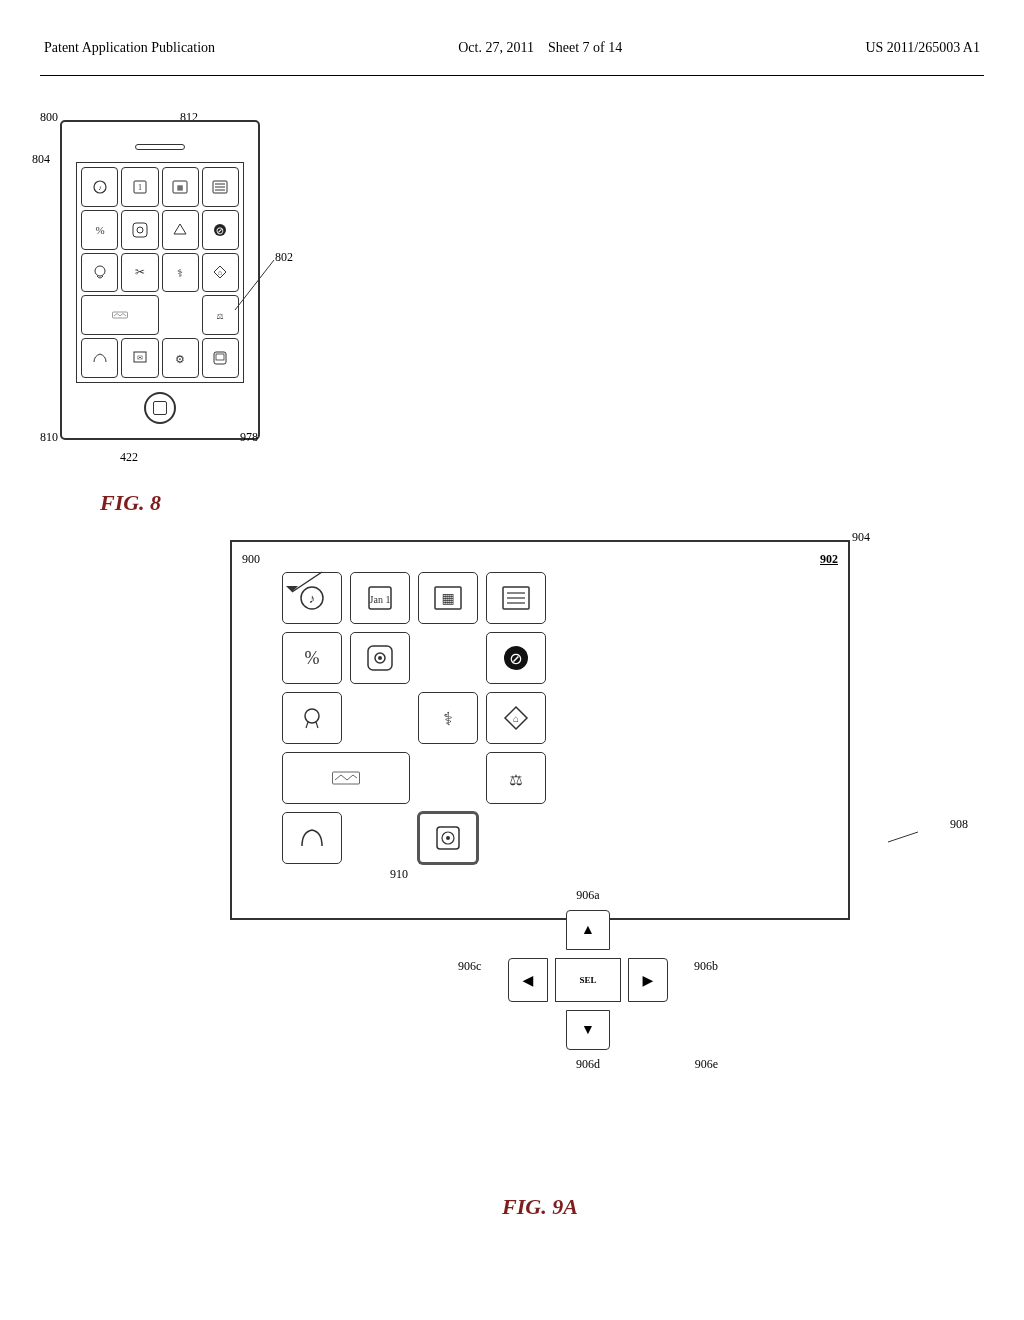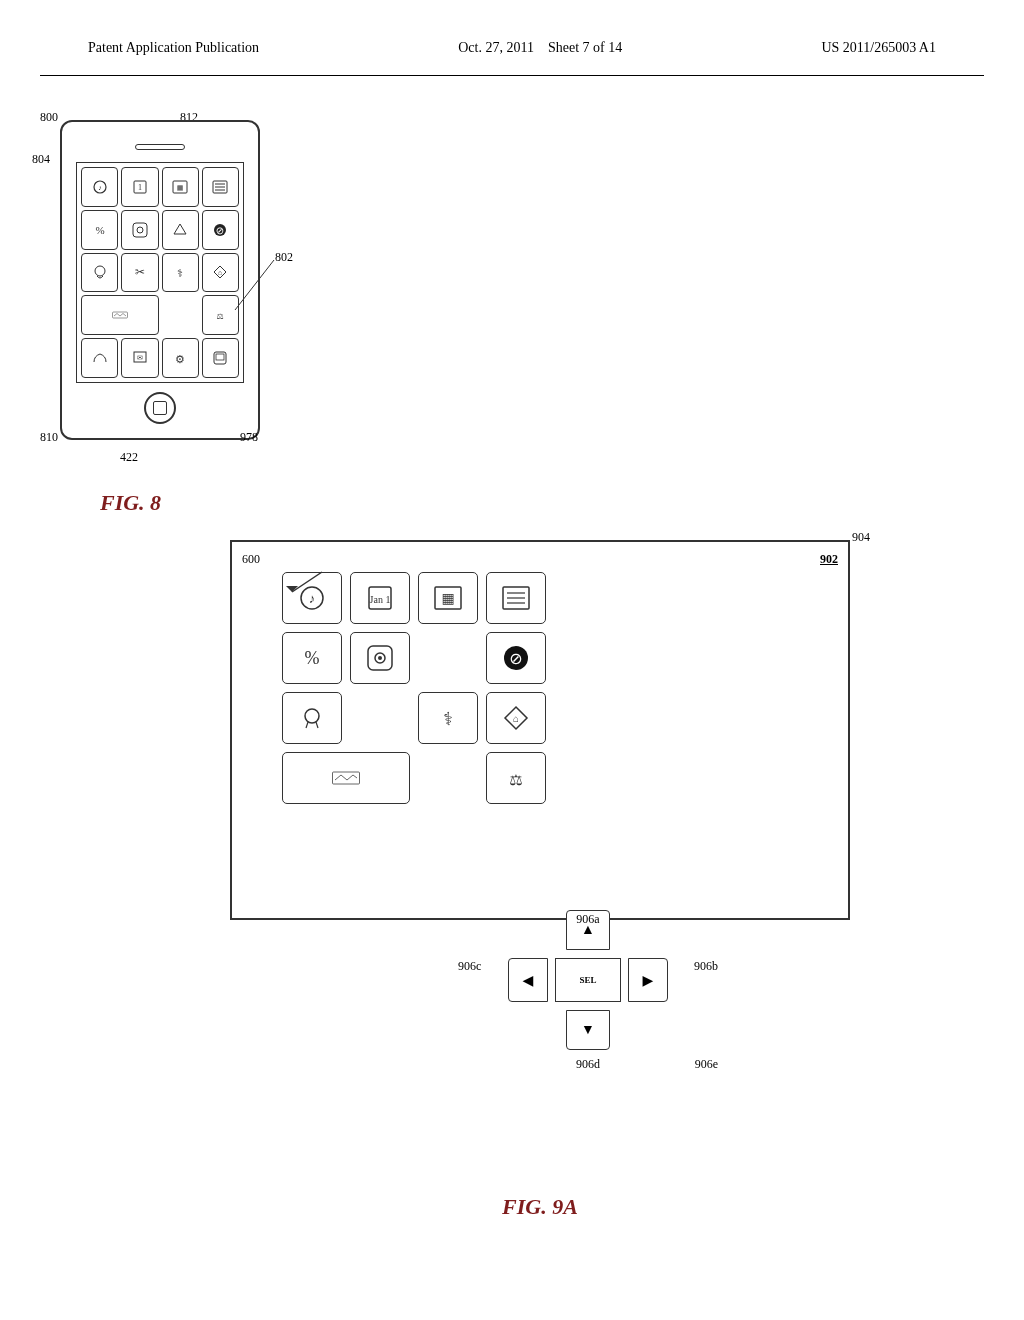--- a/index.html
+++ b/index.html
@@ -12,21 +12,21 @@
       overflow: hidden;
     }
 
     
     .header {
       position: absolute;
       top: 40px;
       left: 0; right: 0;
       display: flex;
       justify-content: space-between;
-      padding: 0 88px;
+      padding: 0 44px;
       font-size: 14px;
       color: #000;
       align-items: flex-end;
     }
 
     
     .header-line {
       position: absolute;
       top: 75px;
       left: 40px; right: 40px;
@@ -39,21 +39,21 @@
       top: 120px;
       left: 60px;
     }
 
     
     .phone-body {
       position: relative;
       width: 200px;
       height: 320px;
       border: 2px solid #333;
-      border-radius: 12px;
+      border-radius: 5px;
       background: #fff;
     }
 
     
     .phone-speaker {
       position: absolute;
       top: 22px;
       left: 50%;
       transform: translateX(-50%);
       width: 50px;
@@ -398,21 +398,21 @@
 </div>
 
 <div class="fig-caption" style="position:absolute; top:490px; left:100px;">FIG. 8</div>
 
 <div style="position:absolute; top:540px; left:230px;">
 
   <span class="label" style="top:-10px; right:-20px; font-size:12px;margin-left:8px;">904</span>
 
   <div class="remote-screen">
 
-    <span class="label" style="top:10px; left:10px;">600</span>
+    <span class="label" style="top:10px; left:10px;">900</span>
 
     <svg style="position:absolute; top:20px; left:40px; width:60px; height:40px;">
       <line x1="50" y1="10" x2="20" y2="30" stroke="#333" stroke-width="1.5"></line>
       <polygon points="20,30 26,24 14,24" fill="#333"></polygon>
     </svg>
 
     <span class="label" style="top:10px; right:10px; text-decoration:underline;font-weight:bold;">902</span>
 
     <div style="margin-top: 30px; padding: 0 10px;">
 
@@ -497,20 +497,43 @@
             </svg>
         </div>
         <div class="remote-icon" style="width:60px; border:none;"></div>
         <div class="remote-icon" style="width:60px;">
           <svg viewBox="0 0 28 28">
               <text x="14" y="21" text-anchor="middle" font-size="15" fill="#333">⚖</text>
             </svg>
         </div>
       </div>
 
+      <div style="display:flex; gap:8px; margin-bottom:8px; padding-left:40px; position:relative;">
+        <div class="remote-icon" style="width:60px;">
+          <svg viewBox="0 0 28 28">
+              <path d="M4,22 Q4,8 14,6 Q24,8 24,22" fill="none" stroke="#333" stroke-width="1.5"></path>
+            </svg>
+        </div>
+        <div class="remote-icon" style="width:60px; border:none;"></div>
+
+        <span class="label" style="right:-130px; top:5px;">908</span>
+        <svg style="position:absolute; right:-80px; top:10px; width:80px; height:30px;">
+          <line x1="80" y1="10" x2="50" y2="20" stroke="#333" stroke-width="1"></line>
+        </svg>
+
+        <div class="remote-icon selected" style="width:60px; border: 2.5px solid #555; box-shadow: 0 0 0 1px #555;">
+          <svg viewBox="0 0 28 28">
+              <rect x="3" y="3" width="22" height="22" rx="3" fill="none" stroke="#333" stroke-width="1.5"></rect>
+              <circle cx="14" cy="14" r="6" fill="none" stroke="#333" stroke-width="1.2"></circle>
+              <circle cx="14" cy="14" r="2" fill="#333"></circle>
+            </svg>
+        </div>
+
+        <span class="label" style="left:148px; top:55px;">910</span>
+      </div>
     </div>
   </div>
 
   <div class="dpad-container">
     <div class="dpad">
 
       <div class="dpad-btn dpad-up">
         <span class="arrow-up">▲</span>
       </div>
 
@@ -523,21 +546,21 @@
       </div>
 
       <div class="dpad-btn dpad-right">
         <span class="arrow-right">▶</span>
       </div>
 
       <div class="dpad-btn dpad-down">
         <span class="arrow-down">▼</span>
       </div>
 
-      <span class="label" style="position:absolute; top:-22px; left:50%; transform:translateX(-50%);margin-top:24px;">906a</span>
+      <span class="label" style="position:absolute; top:-22px; left:50%; transform:translateX(-50%);">906a</span>
       <span class="label" style="position:absolute; top:40%; right:-50px; transform:translateY(-50%);">906b</span>
       <span class="label" style="position:absolute; top:40%; left:-50px; transform:translateY(-50%);">906c</span>
       <span class="label" style="position:absolute; bottom:-22px; left:50%; transform:translateX(-50%);">906d</span>
       <span class="label" style="position:absolute; bottom:-22px; right:-50px;">906e</span>
     </div>
   </div>
 
   <div class="fig-caption" style="position:absolute; bottom:-300px; left:50%; transform:translateX(-50%); white-space:nowrap;">FIG. 9A</div>
 </div>
 

